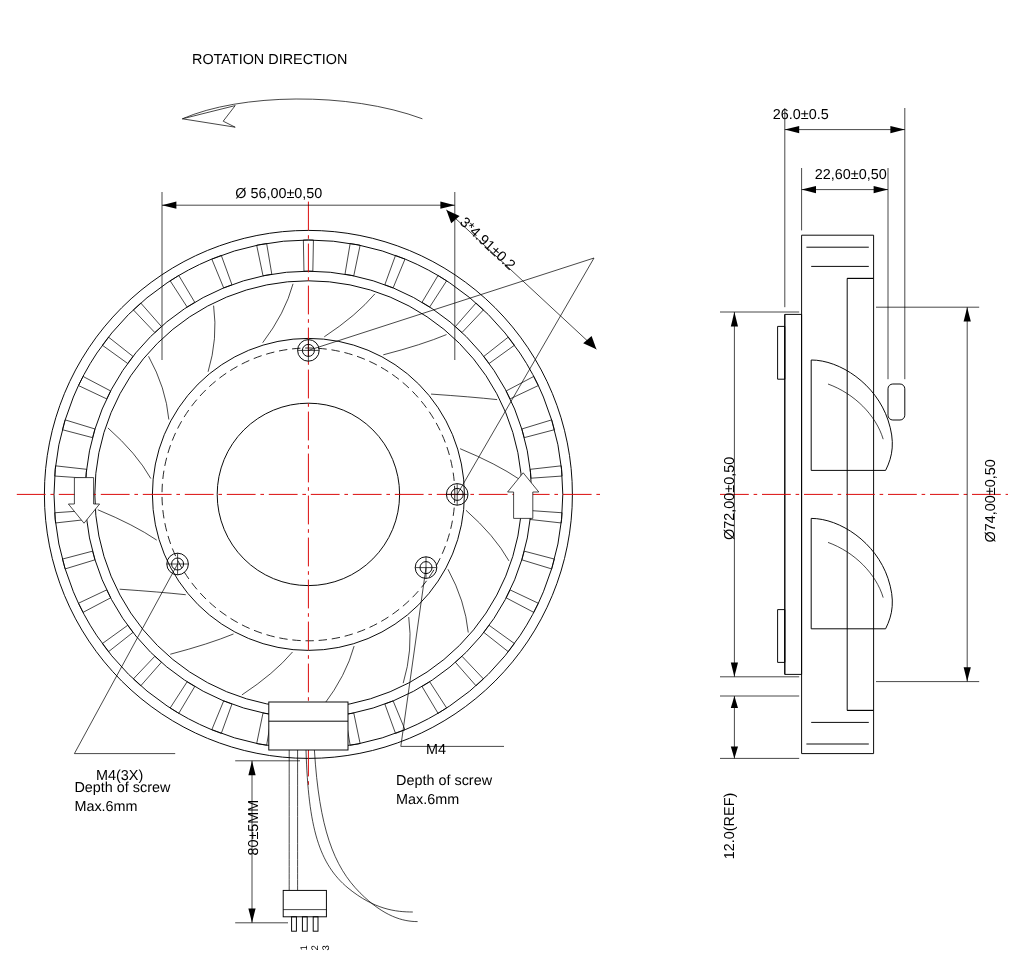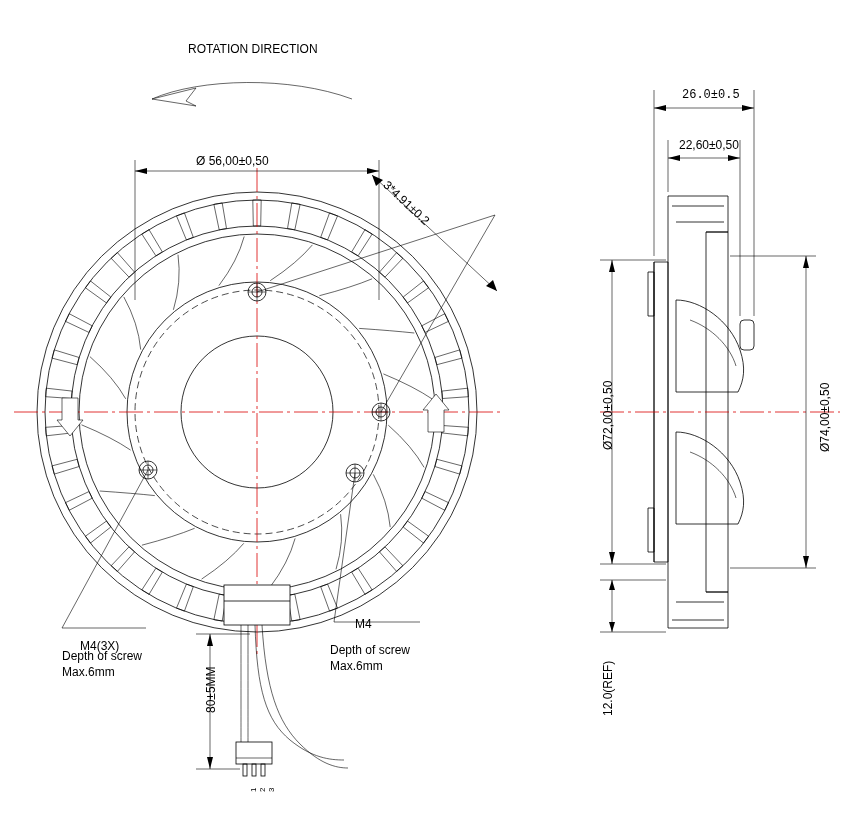--- a/index.html
+++ b/index.html
@@ -259,41 +259,41 @@
       <g>
         <line class="ln-thin" x1="600" y1="580" x2="666" y2="580"></line>
         <line class="ln-thin" x1="600" y1="632" x2="666" y2="632"></line>
         <line class="ln-thin" x1="612" y1="580" x2="612" y2="632"></line>
         <path class="solid" d="M612 580 l-3 10 h6 z"></path>
         <path class="solid" d="M612 632 l-3 -10 h6 z"></path>
       </g>
     </g>
   </svg>
 
-  <div class="lbl" style="left:188px; top:42px;">ROTATION DIRECTION</div>
+  <div class="lbl" style="left:160px; top:42px;">ROTATION DIRECTION</div>
 
   <div class="lbl" style="left:196px; top:154px;">Ø 56,00±0,50</div>
 
   <div class="lbl rot-diag" style="left:390px; top:178px;">3*4.91±0.2</div>
 
   <div class="lbl" style="left:80px; top:613px;margin-top:26px;">M4(3X)</div>
   <div class="lbl" style="left:62px; top:649px;">Depth of screw</div>
   <div class="lbl" style="left:62px; top:665px;">Max.6mm</div>
 
   <div class="lbl" style="left:355px; top:617px;">M4</div>
   <div class="lbl" style="left:330px; top:643px;">Depth of screw</div>
   <div class="lbl" style="left:330px; top:659px;">Max.6mm</div>
 
   <div class="lbl rot90" style="left:204px; top:713px;">80±5MM</div>
 
   <div class="lbl tiny rot90" style="left:247px; top:792px;">1</div>
   <div class="lbl tiny rot90" style="left:256px; top:792px;">2</div>
   <div class="lbl tiny rot90" style="left:265px; top:792px;">3</div>
 
-  <div class="lbl" style="left:682px; top:88px;font-family:Liberation Mono, monospace;">26.0±0.5</div>
+  <div class="lbl" style="left:644px; top:88px;">26.0±0.5</div>
 
   <div class="lbl" style="left:655px; top:138px;padding-left:24px;">22,60±0,50</div>
 
   <div class="lbl rot90" style="left:601px; top:450px;">Ø72,00±0,50</div>
 
   <div class="lbl rot90" style="left:818px; top:452px;">Ø74,00±0,50</div>
 
   <div class="lbl rot90" style="left:601px; top:716px;">12.0(REF)</div>
 
 </div>

